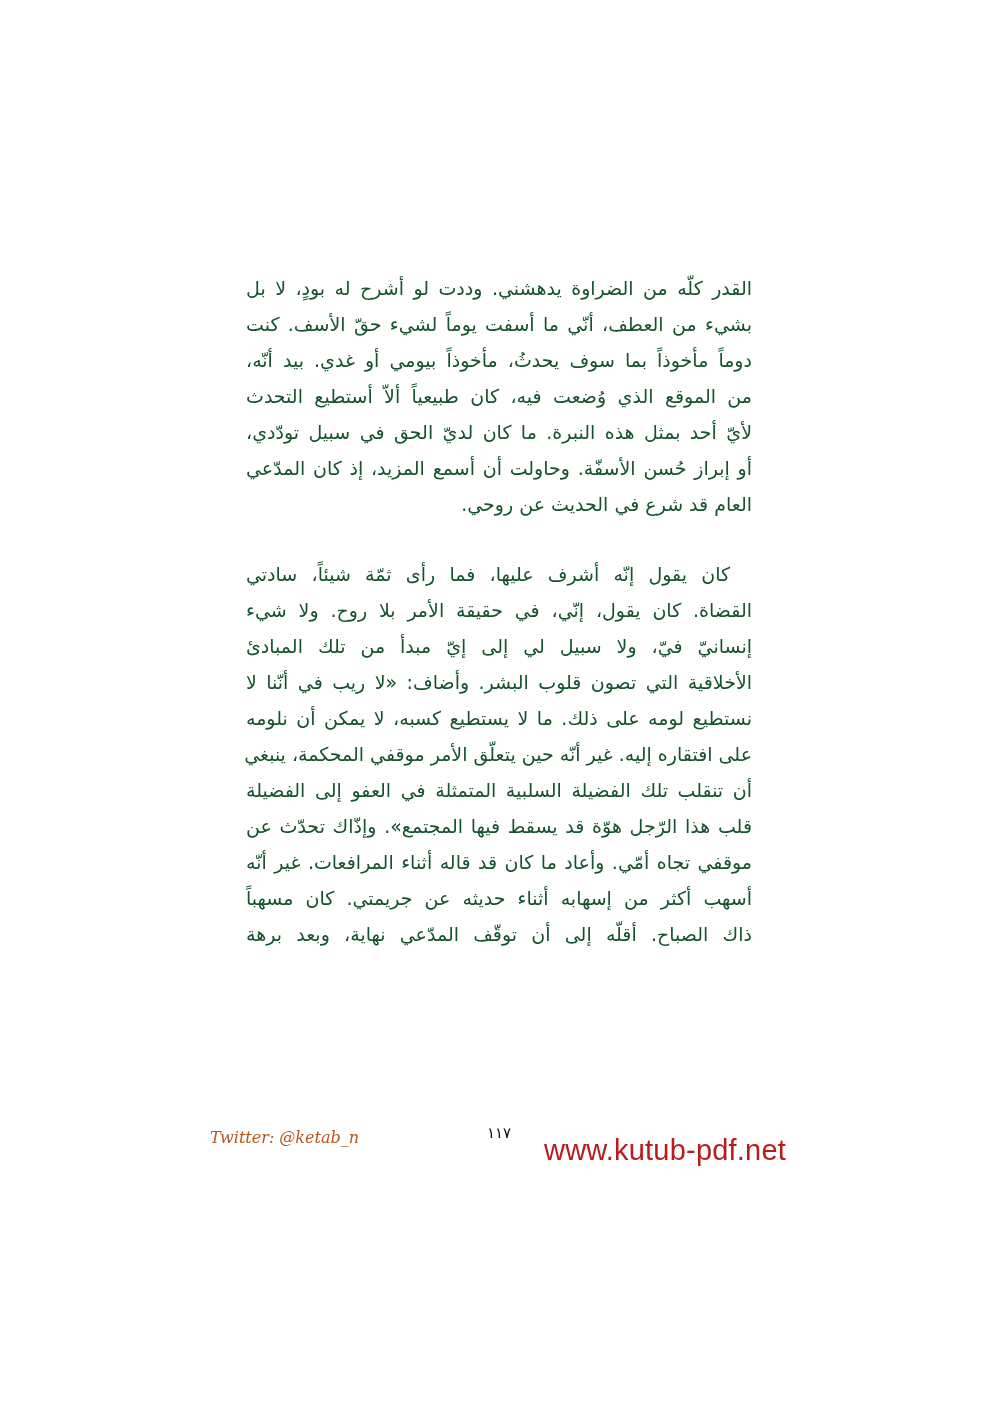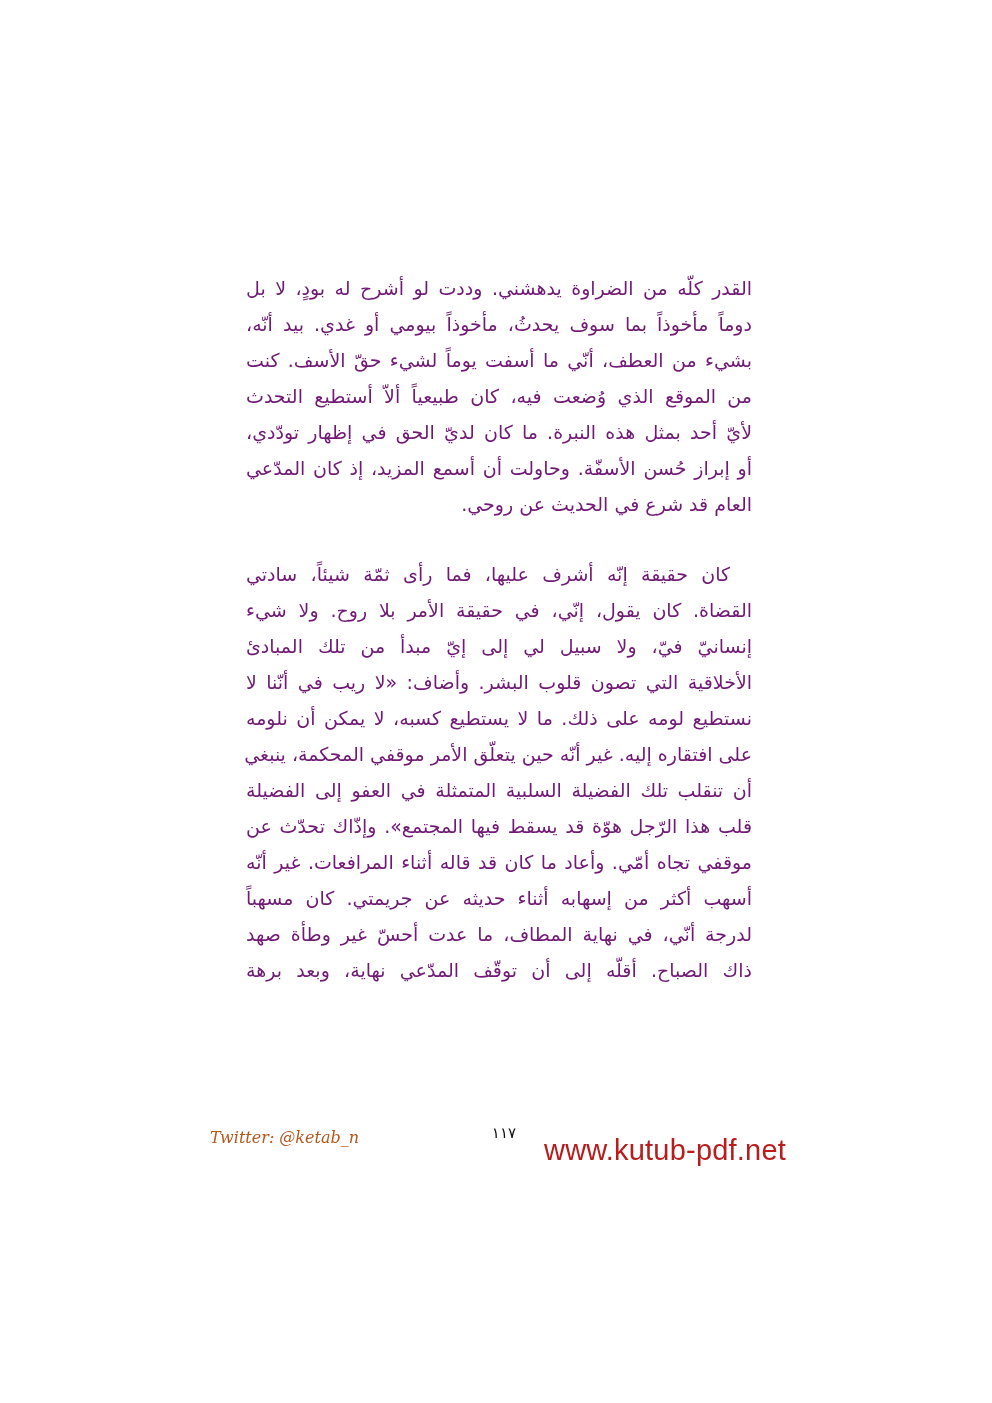--- a/index.html
+++ b/index.html
@@ -20,21 +20,21 @@
       width: 992px;
       height: 1403px;
       background: #ffffff;
     }
     .text-block {
       position: absolute;
       left: 246px;
       top: 270px;
       width: 506px;
       direction: rtl;
-      color: #701a75;
+      color: #14532d;
       font-family: "DejaVu Sans", "Liberation Sans", sans-serif;
       font-size: 19px;
     }
     .line {
       height: 36px;
       line-height: 36px;
       white-space: nowrap;
       text-align: justify;
       text-align-last: justify;
       overflow: visible;
@@ -56,21 +56,21 @@
       font-style: italic;
       font-size: 16px;
       color: #b5561b;
       direction: ltr;
     }
     .page-number {
       position: absolute;
       left: 482px;
       top: 1124px;
       width: 34px;
-      text-align: right;
+      text-align: center;
       font-family: "DejaVu Sans", "Liberation Sans", sans-serif;
       font-size: 15px;
       color: #111111;
       direction: rtl;
     }
     .watermark {
       position: absolute;
       left: 544px;
       top: 1134px;
       font-family: "Liberation Sans", "DejaVu Sans", sans-serif;
@@ -82,42 +82,41 @@
   </style>
 </head>
 <body>
 
 <div class="page">
 
   <div class="text-block">
 
     <div class="paragraph">
       <div class="line">القدر كلّه من الضراوة يدهشني. وددت لو أشرح له بودٍ، لا بل</div>
+      <div class="line">بشيء من العطف، أنّي ما أسفت يوماً لشيء حقّ الأسف. كنت</div>
       <div class="line">دوماً مأخوذاً بما سوف يحدثُ، مأخوذاً بيومي أو غدي. بيد أنّه،</div>
-      <div class="line">بشيء من العطف، أنّي ما أسفت يوماً لشيء حقّ الأسف. كنت</div>
       <div class="line">من الموقع الذي وُضعت فيه، كان طبيعياً ألاّ أستطيع التحدث</div>
-      <div class="line">لأيّ أحد بمثل هذه النبرة. ما كان لديّ الحق في إظهار تودّدي،</div>
+      <div class="line">لأيّ أحد بمثل هذه النبرة. ما كان لديّ الحق في سبيل تودّدي،</div>
       <div class="line">أو إبراز حُسن الأسفّة. وحاولت أن أسمع المزيد، إذ كان المدّعي</div>
       <div class="line last">العام قد شرع في الحديث عن روحي.</div>
     </div>
 
     <div class="para-gap"></div>
 
     <div class="paragraph">
-      <div class="line indent">كان حقيقة إنّه أشرف عليها، فما رأى ثمّة شيئاً، سادتي</div>
+      <div class="line indent">كان يقول إنّه أشرف عليها، فما رأى ثمّة شيئاً، سادتي</div>
       <div class="line">القضاة. كان يقول، إنّي، في حقيقة الأمر بلا روح. ولا شيء</div>
       <div class="line">إنسانيّ فيّ، ولا سبيل لي إلى إيّ مبدأ من تلك المبادئ</div>
       <div class="line">الأخلاقية التي تصون قلوب البشر. وأضاف: «لا ريب في أنّنا لا</div>
       <div class="line">نستطيع لومه على ذلك. ما لا يستطيع كسبه، لا يمكن أن نلومه</div>
       <div class="line">على افتقاره إليه. غير أنّه حين يتعلّق الأمر موقفي المحكمة، ينبغي</div>
       <div class="line">أن تنقلب تلك الفضيلة السلبية المتمثلة في العفو إلى الفضيلة</div>
       <div class="line">قلب هذا الرّجل هوّة قد يسقط فيها المجتمع». وإذّاك تحدّث عن</div>
       <div class="line">موقفي تجاه أمّي. وأعاد ما كان قد قاله أثناء المرافعات. غير أنّه</div>
       <div class="line">أسهب أكثر من إسهابه أثناء حديثه عن جريمتي. كان مسهباً</div>
-      <div class="line">لدرجة أنّي، في نهاية المطاف، ما عدت أحسّ غير وطأة صهد</div>
       <div class="line">ذاك الصباح. أقلّه إلى أن توقّف المدّعي نهاية، وبعد برهة</div>
     </div>
 
   </div>
 
   <div class="footer-twitter">Twitter: @ketab_n</div>
   <div class="page-number">١١٧</div>
   <div class="watermark">www.kutub-pdf.net</div>
 
 </div>

